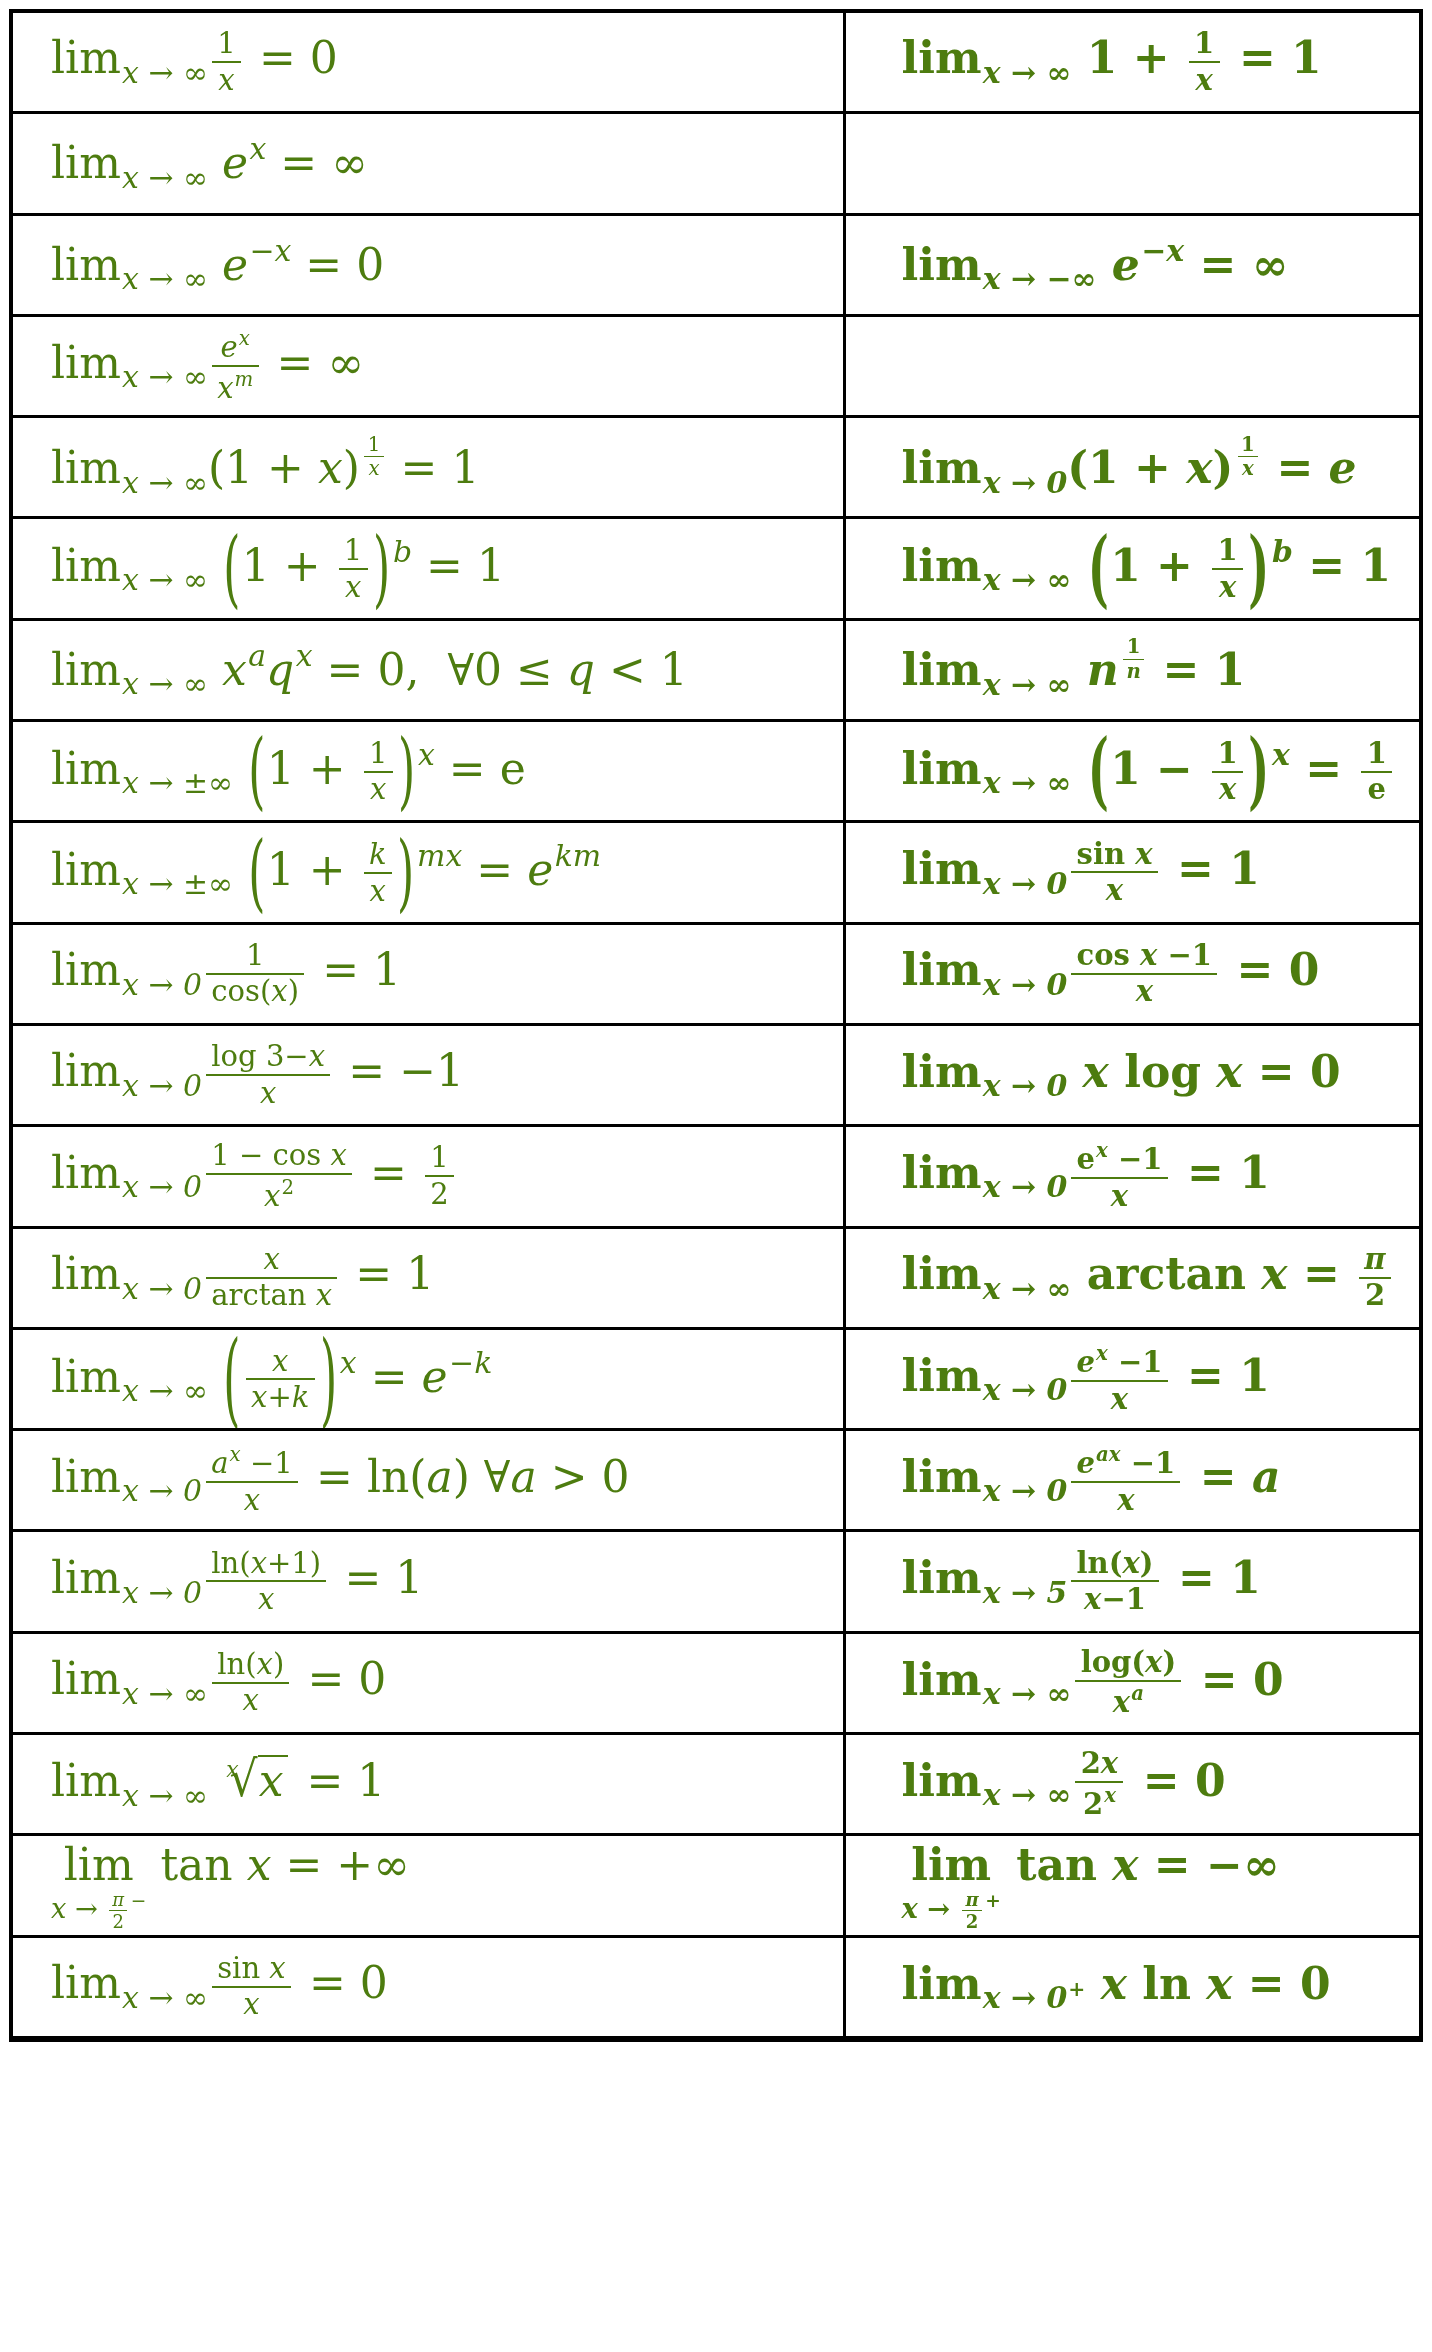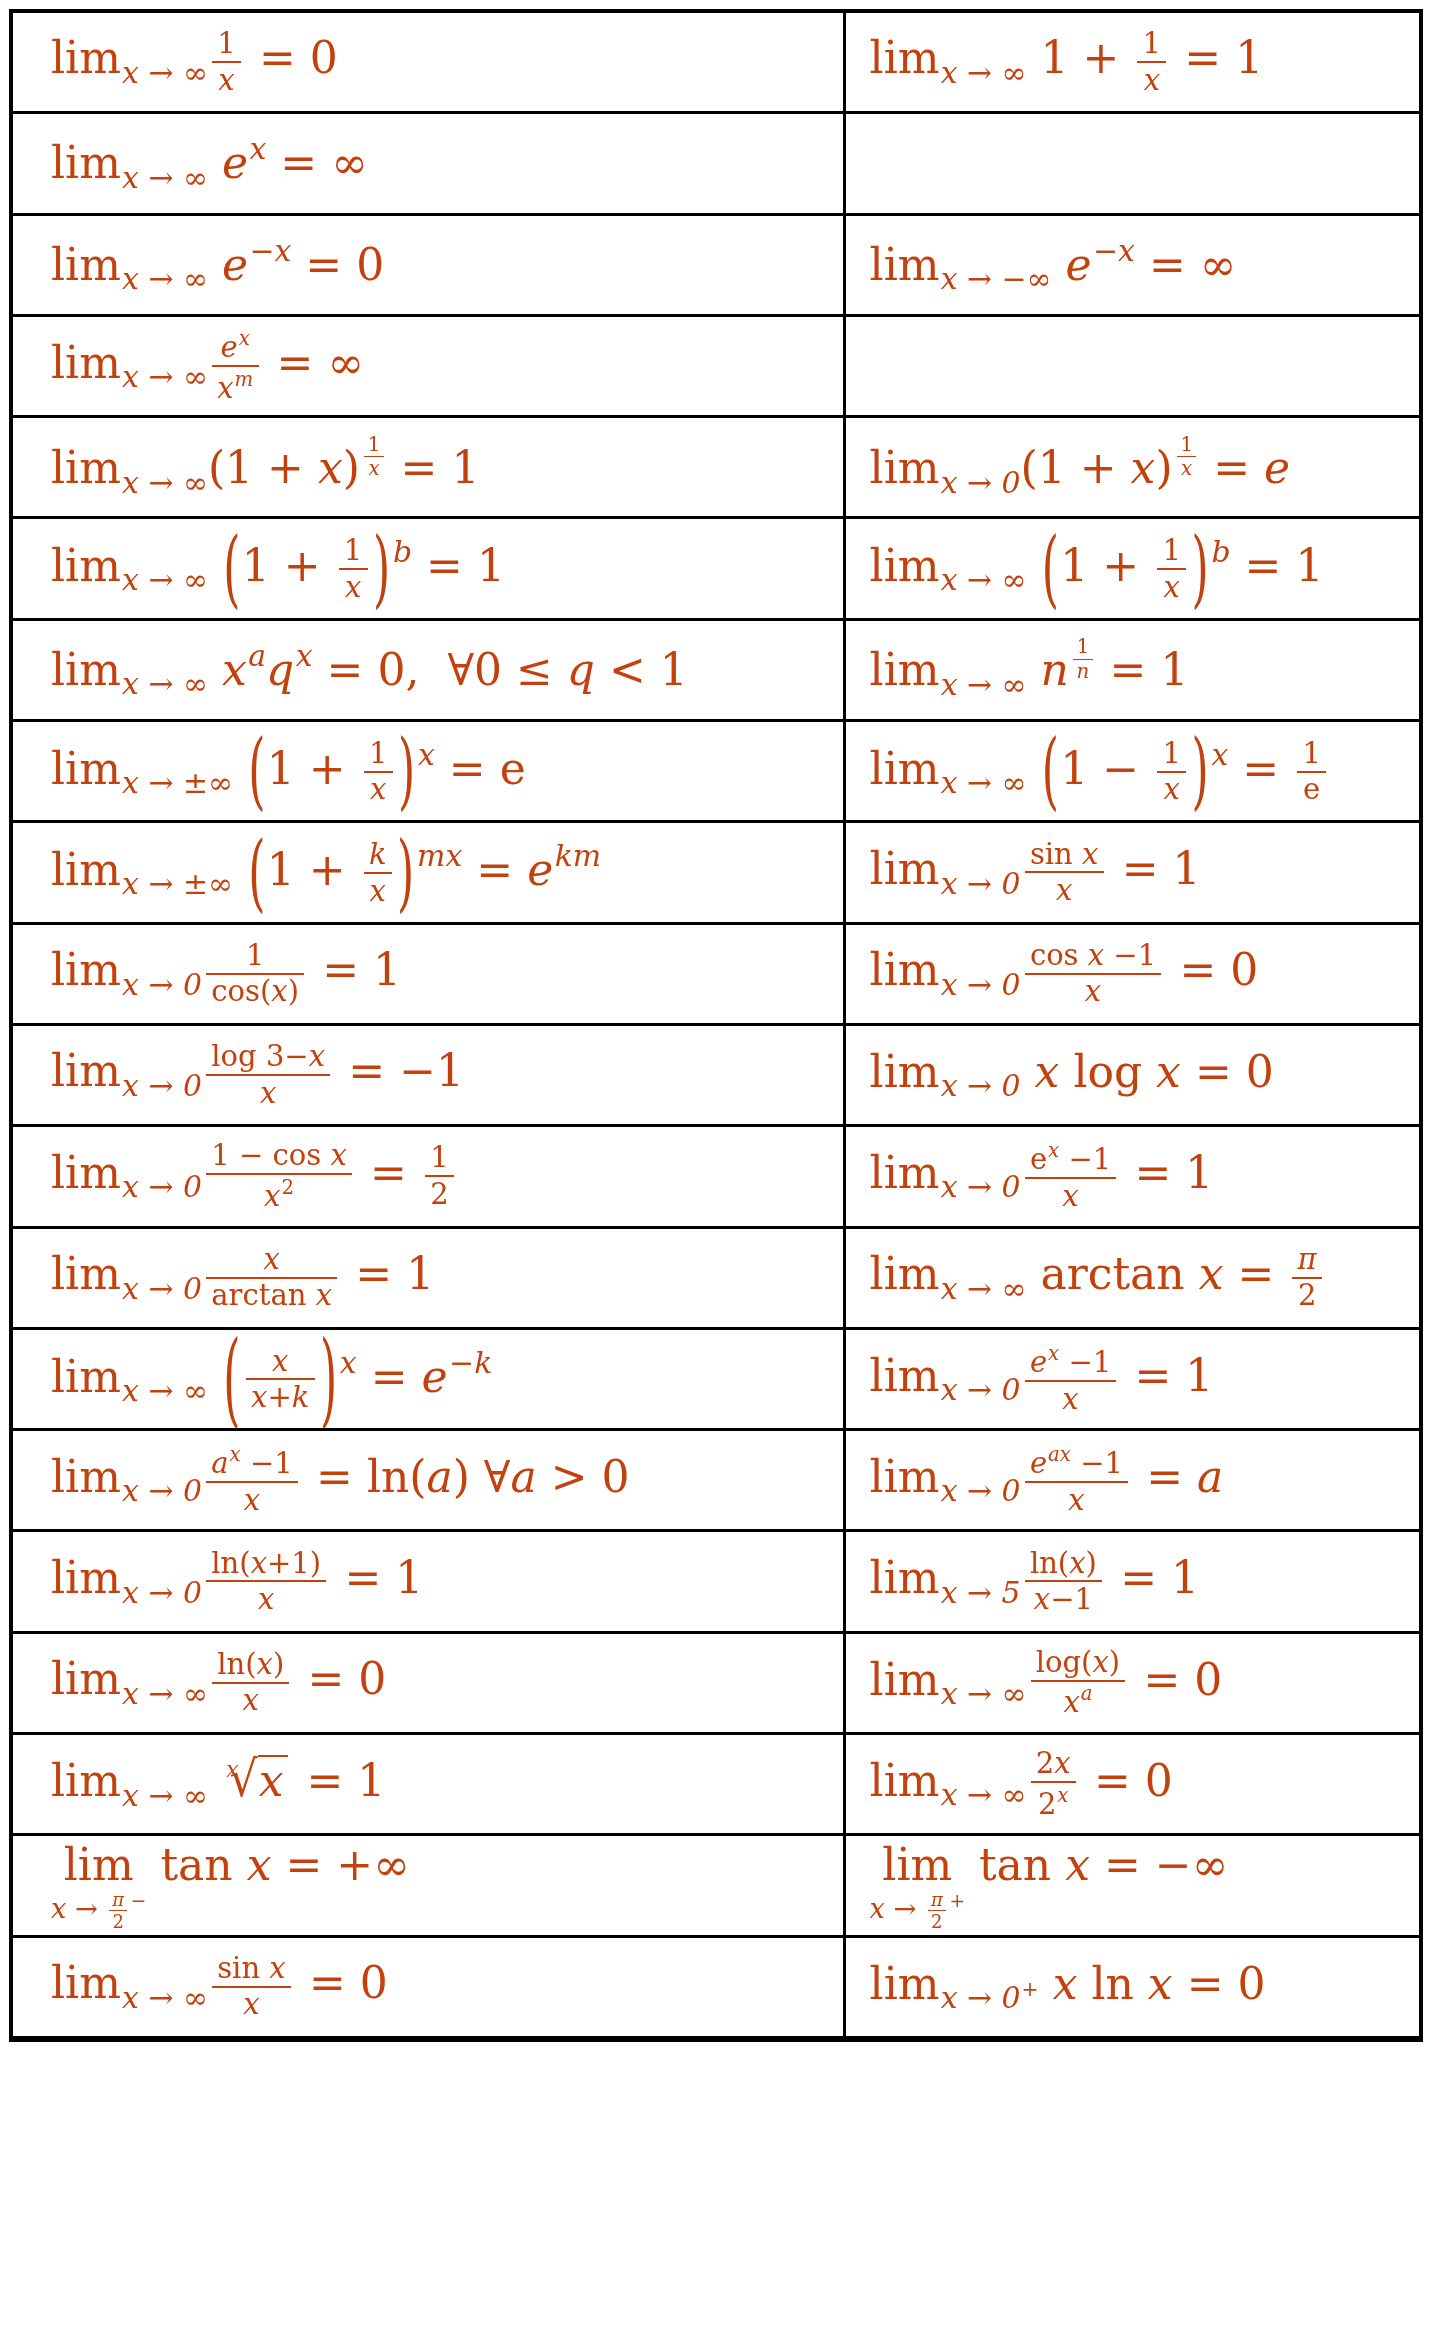--- a/index.html
+++ b/index.html
@@ -1,26 +1,26 @@
 <!DOCTYPE html>
 <html><head>
 <meta charset="utf-8">
 <style>
   html,body{margin:0;padding:0;background:#ffffff;}
   .page{position:relative;width:1432px;height:2051px;background:#ffffff;overflow:hidden;
-        font-family:"DejaVu Serif", "Liberation Serif", serif;color:#c2410c;}
+        font-family:"DejaVu Serif", "Liberation Serif", serif;color:#4d7c0f;}
   .limits-table{position:absolute;left:9px;top:9px;right:9px;bottom:9px;
         border:4px solid #000;border-bottom:6px solid #000;
         display:flex;flex-direction:column;background:#fff;}
   .trow{flex:1;display:flex;border-bottom:3px solid #000;min-height:0;}
   .trow:last-child{border-bottom:none;}
   .tcell{display:flex;align-items:center;font-size:44px;line-height:1.2;
          white-space:pre;overflow:hidden;}
   .tcell.left{width:56.3%;border-right:3px solid #000;padding-left:38px;}
-  .tcell.right{flex:1;padding-left:24px;}
+  .tcell.right{flex:1;padding-left:56px;font-weight:bold;}
   .rm{font-style:normal;}
   .it{font-style:italic;}
   .msub{font-size:.68em;vertical-align:-0.32em;margin-left:.04em;}
   .msup{font-size:.68em;vertical-align:.62em;margin-left:.05em;}
   .frac{display:inline-flex;flex-direction:column;align-items:center;
         vertical-align:middle;text-align:center;margin:0 .14em;
         font-size:.66em;line-height:1.08;}
   .num,.den{align-self:stretch;padding:0 .18em;}
   .den{border-top:.075em solid currentColor;padding-top:.06em;}
   .num{padding-bottom:.05em;}

